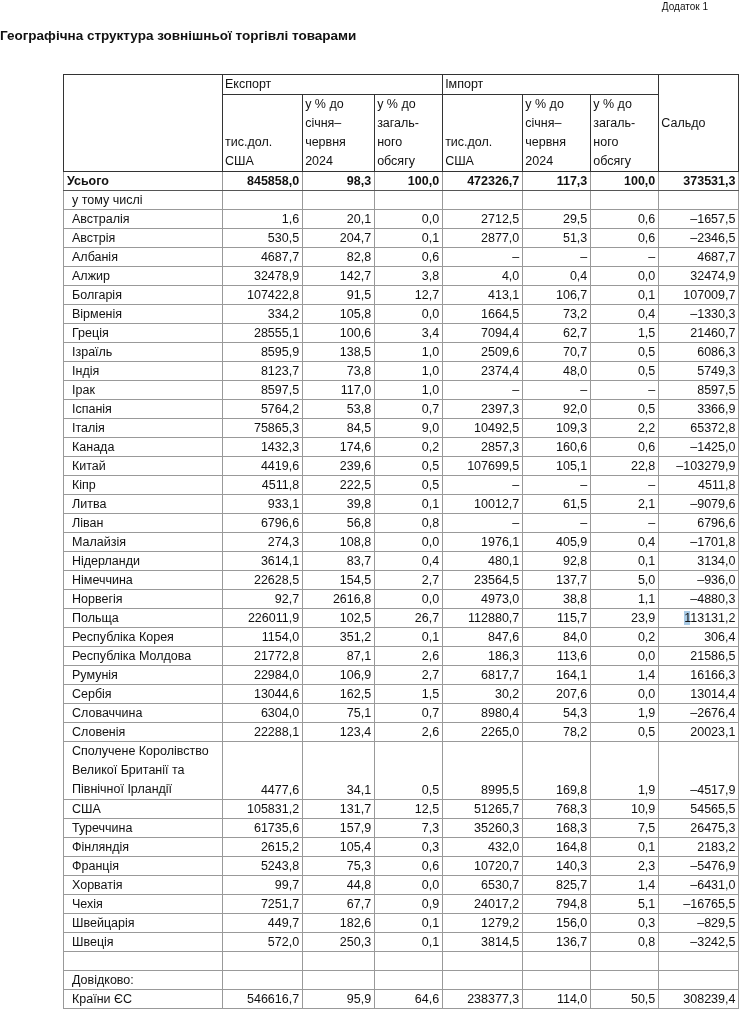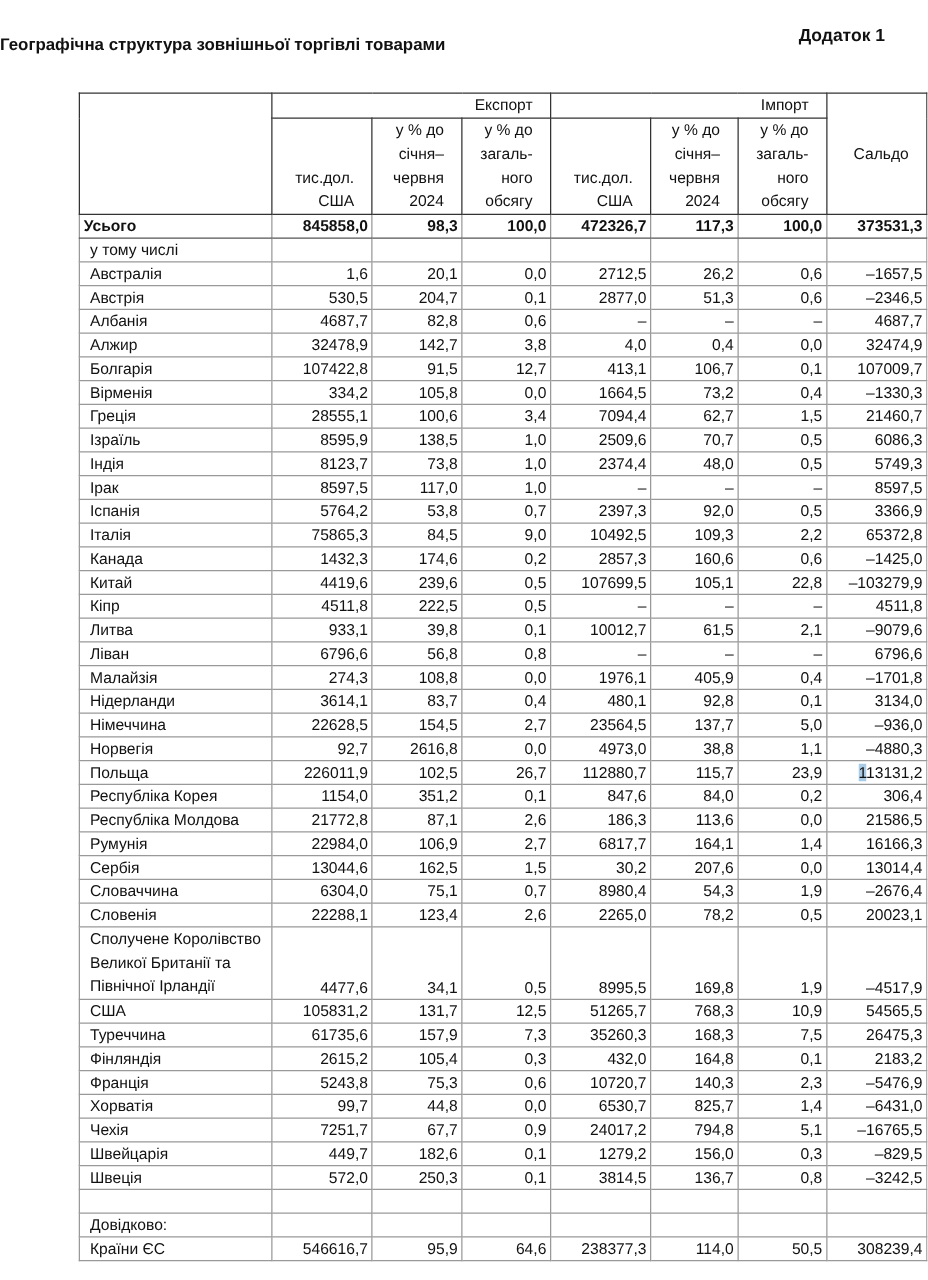--- a/index.html
+++ b/index.html
@@ -1,31 +1,31 @@
 <!DOCTYPE html>
 <html><head>
 <meta charset="utf-8">
 <style>
   html, body { margin: 0; padding: 0; background: #ffffff; }
   body { width: 742px; height: 1024px; position: relative; overflow: hidden;
          font-family: "Liberation Sans", sans-serif; color: #111; }
-  .appendix { position: absolute; top: 20px; right: 34px; font-size: 14px; font-weight: bold; }
+  .appendix { position: absolute; top: 1px; right: 34px; font-size: 10px; }
   .title { position: absolute; top: 26px; left: 0; width: 742px; text-align: left;
            font-weight: bold; font-size: 13.5px; line-height: 20px; }
   table { position: absolute; top: 74px; left: 63px; border-collapse: collapse;
           table-layout: fixed; font-size: 12.5px; }
   col.c0 { width: 159px; }
   col.c1 { width: 79px; }
   col.c2 { width: 72px; }
   col.c3 { width: 68px; }
   col.c4 { width: 64px; }
   col.c5 { width: 68px; }
   col.c6 { width: 68px; }
   col.c7 { width: 78px; }
-  th { font-weight: normal; border: 1px solid #333; text-align: right; padding: 0 14px;
+  th { font-weight: normal; border: 1px solid #333; text-align: left; padding: 0 2px;
        line-height: 19px; }
   thead tr.top th { height: 18px; }
   thead tr.top th.blank { border-bottom: 1.5px solid #333; }
   thead tr.sub th { vertical-align: bottom; height: 76px; border-bottom: 1.5px solid #333; }
   table { border: 1.5px solid #333; }
   td { border: 1px solid #999; padding: 0 3px; height: 18px; line-height: 18px;
        text-align: right; white-space: nowrap; }
   td.name { text-align: left; padding-left: 8px; white-space: normal; }
   tr.total td { font-weight: bold; border-bottom: 1px solid #555; padding-left: 24px; }
   tr.total td.name { padding-left: 3px; }
@@ -114,21 +114,21 @@
         <td></td>
         <td></td>
         <td></td>
       </tr>
       <tr>
         <td class="name">Австралія</td>
         <td><span>1,6</span></td>
         <td><span>20,1</span></td>
         <td><span>0,0</span></td>
         <td><span>2712,5</span></td>
-        <td><span>26,2</span></td>
+        <td><span>29,5</span></td>
         <td><span>0,6</span></td>
         <td><span>–1657,5</span></td>
       </tr>
       <tr>
         <td class="name">Австрія</td>
         <td><span>530,5</span></td>
         <td><span>204,7</span></td>
         <td><span>0,1</span></td>
         <td><span>2877,0</span></td>
         <td><span>51,3</span></td>

